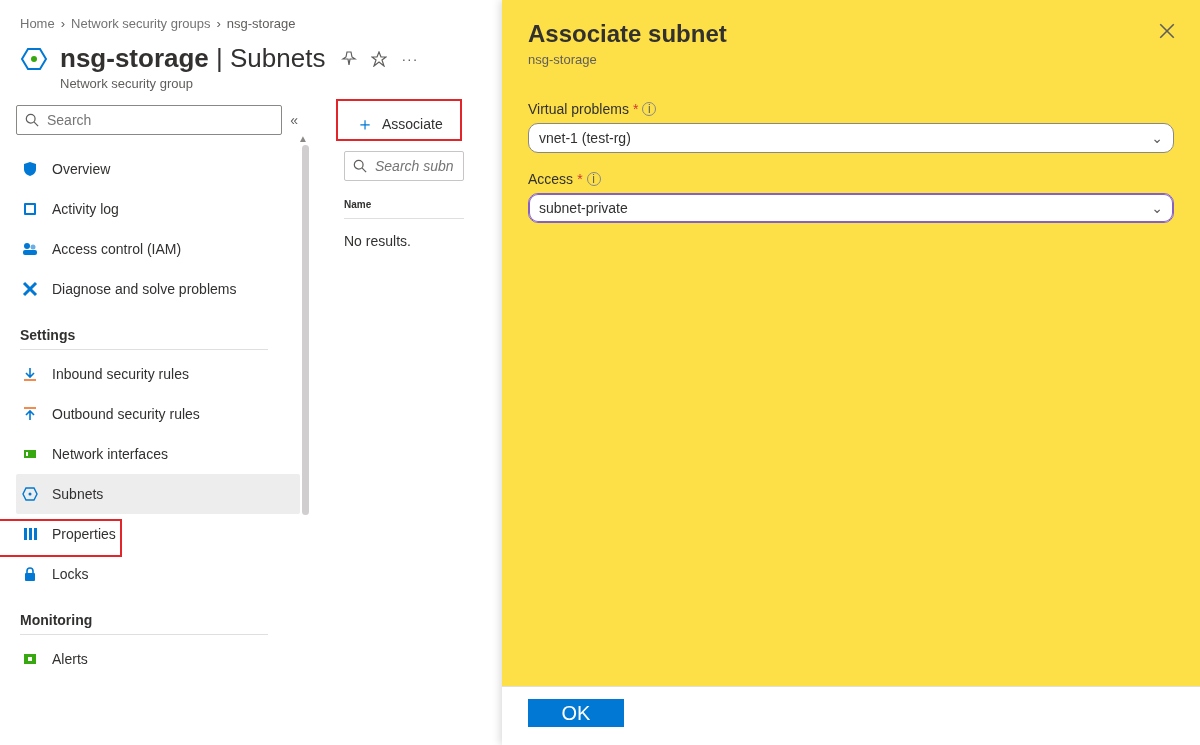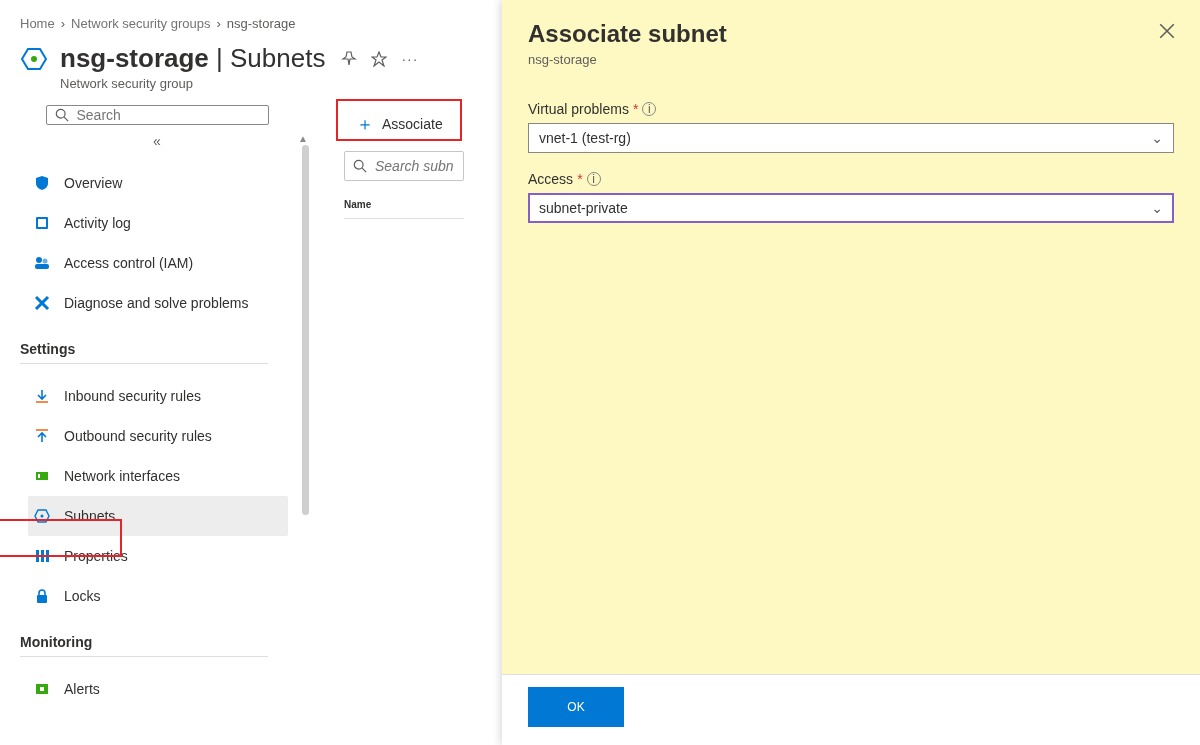--- a/index.html
+++ b/index.html
@@ -19,61 +19,61 @@
   .title-sub { font-size:26px; font-weight:400; }
   .title-actions { display:flex; gap:14px; margin-left:16px; color:#605e5c; }
   .title-actions .ico { cursor:pointer; }
   .subtitle { padding-left:60px; font-size:13px; color:#605e5c; margin-bottom:14px; }
 
   
   .cols { display:flex; height:620px; }
 
   
   .sidebar { width:308px; padding:0 0 0 16px; position:relative; }
-  .search-row { display:flex; align-items:center; gap:8px; margin-bottom:14px; padding-right:10px;flex-direction:column; }
+  .search-row { display:flex; align-items:center; gap:8px; margin-bottom:14px; padding-right:10px; }
   .search-box { flex:1; display:flex; align-items:center; border:1px solid #8a8886; border-radius:2px; height:30px; padding:0 8px; background:#fff; }
   .search-box input { border:none; outline:none; font-size:14px; width:100%; background:transparent; }
   .collapse-btn { color:#605e5c; cursor:pointer; font-size:14px; }
 
   .scroll-hint { position:absolute; right:-1px; top:40px; width:7px; height:370px; background:#d0cece; border-radius:4px; }
   .scroll-tri { position:absolute; right:0px; top:28px; color:#8a8886; font-size:10px;}
 
-  .nav-list { list-style:none; margin:12px; padding:0 8px 0 0; }
+  .nav-list { list-style:none; margin:0; padding:0 8px 0 0; }
   .nav-list li { display:flex; align-items:center; height:40px; padding-left:4px; cursor:pointer; border-radius:2px; gap:12px; }
   .nav-list li.selected { background:#ededed; }
   .nav-list li .ico { width:20px; display:flex; justify-content:center; }
   .nav-group { font-weight:600; font-size:14px; margin:18px 0 6px 4px; }
   .nav-hr { border:none; border-top:1px solid #e1dfdd; margin:4px 40px 4px 4px; }
 
   .hl-box { border:2px solid #e3252a; position:absolute; pointer-events:none; }
 
   
   .middle { width:170px; padding-left:36px; position:relative; }
   .assoc-btn { display:inline-flex; align-items:center; gap:8px; height:30px; padding:0 12px; font-size:14px; cursor:pointer; margin:4px 0 12px 0; }
   .sub-search { display:flex; align-items:center; border:1px solid #c8c6c4; border-radius:2px; height:30px; padding:0 8px; width:120px; background:#fff; }
   .sub-search input { border:none; outline:none; font-size:14px; width:100%; font-style:italic; color:#605e5c; background:transparent;}
   .tbl-head { font-weight:600; font-size:10px; margin-top:18px; padding-bottom:8px; border-bottom:1px solid #e1dfdd; width:120px;}
   .tbl-body { font-size:14px; color:#323130; padding-top:14px; }
 
   
-  .panel { position:absolute; top:0; right:0; width:698px; height:745px; background:#fef9c3; box-shadow:-2px 0 8px rgba(0,0,0,0.15); padding:20px 26px 0 26px; }
+  .panel { position:absolute; top:0; right:0; width:698px; height:745px; background:#fde047; box-shadow:-2px 0 8px rgba(0,0,0,0.15); padding:20px 26px 0 26px; }
   .panel-close { position:absolute; top:22px; right:24px; cursor:pointer; color:#605e5c; }
   .panel-title { font-size:24px; font-weight:600; margin:0 0 4px 0; }
   .panel-sub { font-size:13px; color:#605e5c; margin-bottom:34px; }
 
   .field { margin-bottom:18px; }
   .field-label { font-size:14px; margin-bottom:6px; display:flex; align-items:center; gap:4px;}
   .req { color:#d13438; }
   .info-ico { color:#605e5c; font-size:12px; border:1px solid #8a8886; border-radius:50%; width:14px; height:14px; display:inline-flex; align-items:center; justify-content:center; line-height:1;}
-  .dropdown { width:100%; height:30px; border:1px solid #8a8886; border-radius:0; display:flex; align-items:center; justify-content:space-between; padding:0 10px; cursor:pointer; background:#fff;}
+  .dropdown { width:100%; height:30px; border:1px solid #8a8886; border-radius:10px; display:flex; align-items:center; justify-content:space-between; padding:0 10px; cursor:pointer; background:#fff;}
   .dropdown.focused { border-color:#8661c5; box-shadow:0 0 0 1px #8661c5 inset; }
   .dropdown .chev { color:#605e5c; }
 
   .panel-footer { position:absolute; left:0; right:0; bottom:0; padding:12px 26px 18px 26px; border-top:1px solid #e1dfdd; background:#fff;}
-  .ok-btn { background:#0078d4; color:#fff; border:none; height:40px; width:96px; font-size:12px; cursor:pointer; }
+  .ok-btn { background:#0078d4; color:#fff; border:none; height:28px; width:96px; font-size:20px; cursor:pointer; }
   
   svg { display:block; }
 </style>
 </head>
 <body>
 
 <div class="breadcrumb">
   <a>Home</a>
   <span class="sep">›</span>
   <a>Network security groups</a>
@@ -252,20 +252,21 @@
       <span style="margin-right:6px;color:#605e5c;">
         <svg width="14" height="14" viewBox="0 0 16 16">
             <circle cx="6.5" cy="6.5" r="5" fill="none" stroke="#605e5c" stroke-width="1.4"></circle>
             <line x1="10.5" y1="10.5" x2="15" y2="15" stroke="#605e5c" stroke-width="1.4"></line>
           </svg>
       </span>
       <input placeholder="Search subnets" style="">
     </div>
 
     <div class="tbl-head">Name</div>
+    <div class="tbl-body">No results.</div>
   </div>
 </div>
 
 <div class="panel">
   <span class="panel-close">
     <svg width="18" height="18" viewBox="0 0 16 16">
         <line x1="2" y1="2" x2="14" y2="14" stroke="#605e5c" stroke-width="1.4"></line>
         <line x1="14" y1="2" x2="2" y2="14" stroke="#605e5c" stroke-width="1.4"></line>
       </svg>
   </span>

